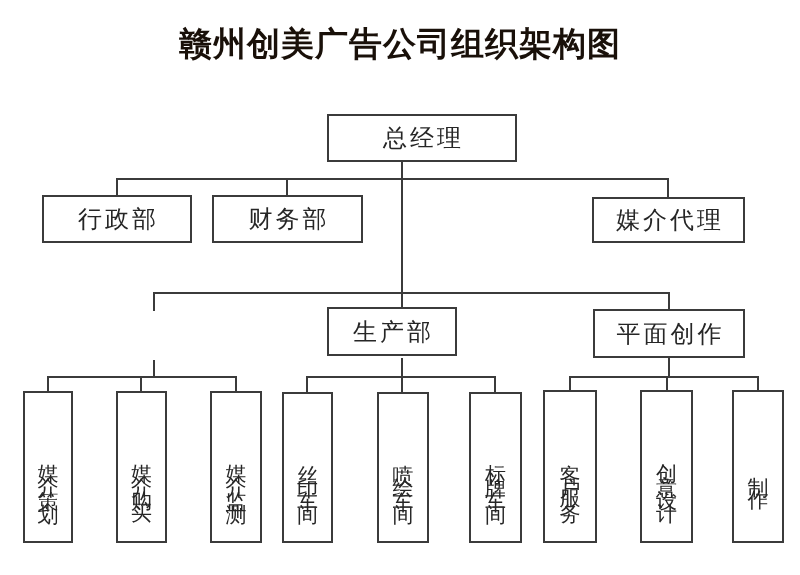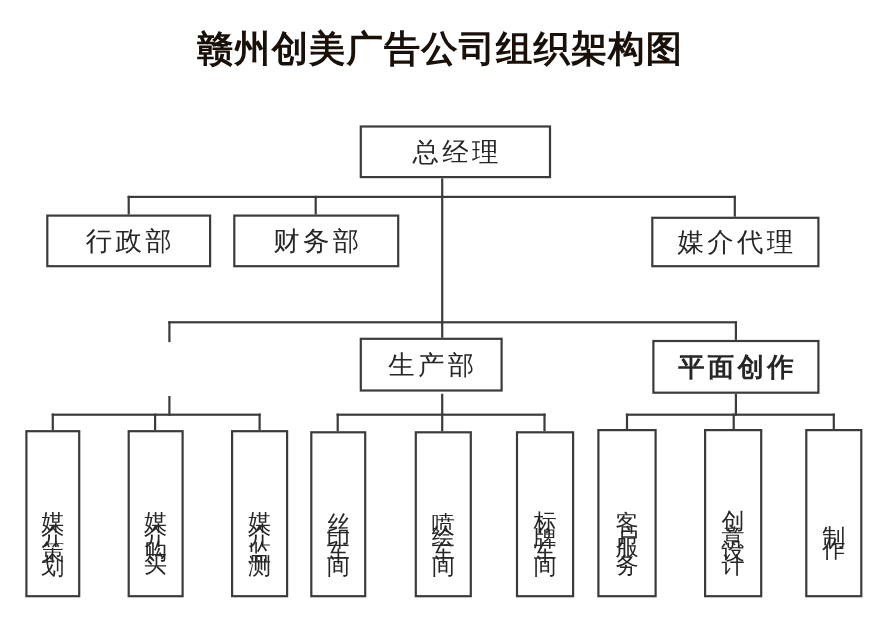--- a/index.html
+++ b/index.html
@@ -81,28 +81,28 @@
   <div class="line v" style="left:306px;top:376px;height:17px;"></div>
   <div class="line v" style="left:401px;top:376px;height:17px;"></div>
   <div class="line v" style="left:494px;top:376px;height:17px;"></div>
 
   <div class="line v" style="left:668px;top:358px;height:20px;"></div>
   <div class="line h" style="left:569px;top:376px;width:190px;"></div>
   <div class="line v" style="left:569px;top:376px;height:15px;"></div>
   <div class="line v" style="left:666px;top:376px;height:15px;"></div>
   <div class="line v" style="left:757px;top:376px;height:15px;"></div>
 
-  <div class="box hbox" style="left:327px;top:114px;width:174px;height:48px;">总经理</div>
+  <div class="box hbox" style="left:327px;top:114px;width:190px;height:48px;">总经理</div>
 
   <div class="box hbox" style="left:42px;top:195px;width:150px;height:48px;">行政部</div>
   <div class="box hbox" style="left:212px;top:195px;width:151px;height:48px;text-align:right;">财务部</div>
   <div class="box hbox" style="left:592px;top:197px;width:153px;height:46px;">媒介代理</div>
 
   <div class="box hbox" style="left:327px;top:307px;width:130px;height:49px;">生产部</div>
-  <div class="box hbox" style="left:593px;top:309px;width:152px;height:49px;font-weight:bold;">平面创作</div>
+  <div class="box hbox" style="left:593px;top:309px;width:152px;height:49px;">平面创作</div>
 
   <div class="box vbox" style="left:23px;top:391px;width:50px;height:152px;">媒介策划</div>
   <div class="box vbox" style="left:116px;top:391px;width:51px;height:152px;">媒介购买</div>
   <div class="box vbox" style="left:210px;top:391px;width:52px;height:152px;">媒介监测</div>
 
   <div class="box vbox" style="left:282px;top:392px;width:51px;height:151px;">丝印车间</div>
   <div class="box vbox" style="left:377px;top:392px;width:52px;height:151px;">喷绘车间</div>
   <div class="box vbox" style="left:469px;top:392px;width:53px;height:151px;">标牌车间</div>
 
   <div class="box vbox" style="left:543px;top:390px;width:54px;height:153px;">客户服务</div>

